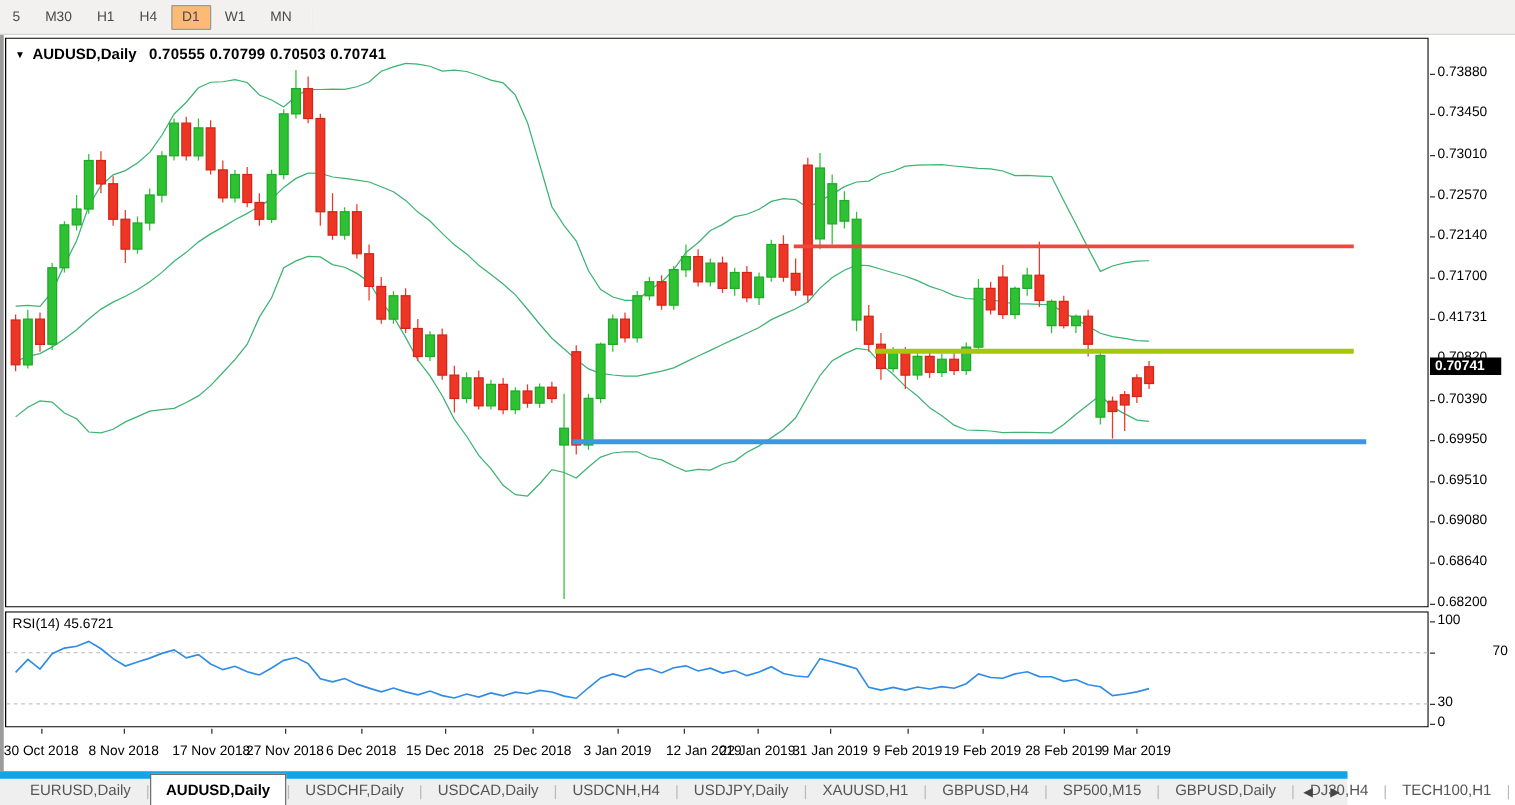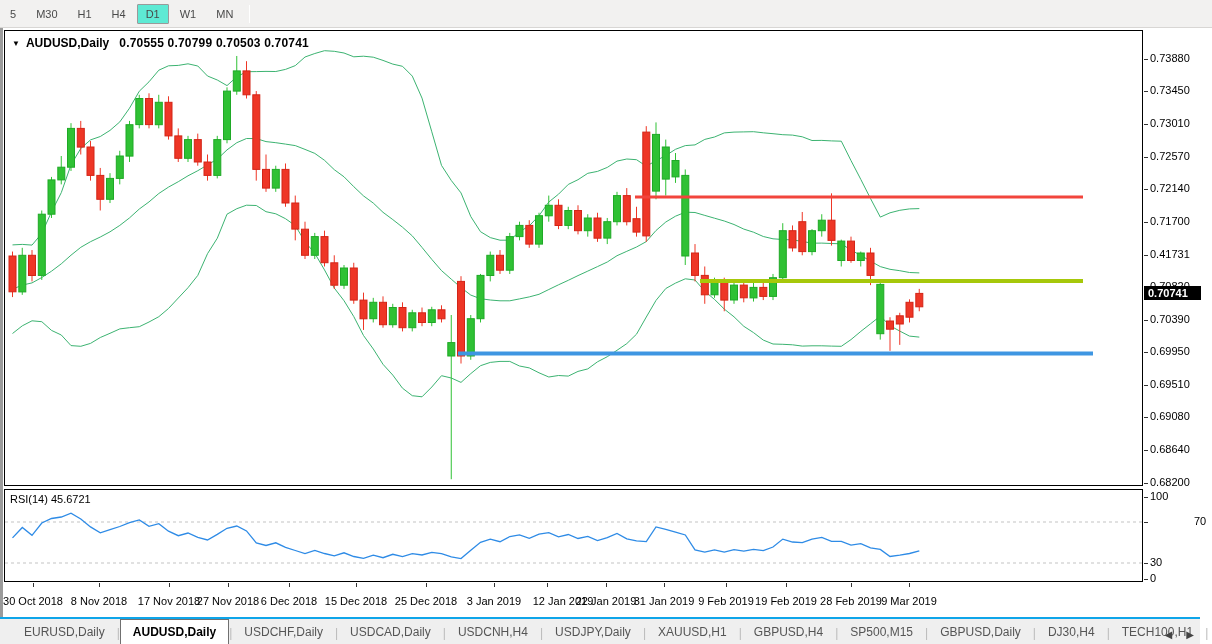--- a/index.html
+++ b/index.html
@@ -2,43 +2,43 @@
 <html><head>
 <meta charset="utf-8">
 <style>
   * { margin:0; padding:0; box-sizing:border-box; }
   html,body { width:1212px; height:644px; overflow:hidden; background:#fff;
     font-family:"Liberation Sans", sans-serif; }
   
   .toolbar { position:absolute; left:0; top:0; width:1212px; height:28px;
     background:#f2f1f0; border-bottom:1px solid #d8d6d4; display:flex; align-items:center; }
   .tf-item { font-size:11px; color:#4a4a4a; padding:3px 8px; margin:0 1px; border:1px solid transparent; cursor:default; }
-  .tf-item.sel { background:#5eead4; border:1px solid #9a9a9a; border-radius:1px; }
+  .tf-item.sel { background:#fdba74; border:1px solid #9a9a9a; border-radius:1px; }
   .tb-sep { width:1px; height:18px; background:#c8c8c8; border-right:1px solid #fff; margin:0 6px; }
   
   .win { position:absolute; left:0; top:28px; width:1212px; height:616px; background:#fff; }
   .win-left-edge { position:absolute; left:0; top:0; width:3px; height:616px; background:#9b9b9b; }
   .pane-svg { position:absolute; left:4px; background:#fff; }
   #main-svg { top:2px; }
   #rsi-svg { top:461px; }
   
   .chart-title { position:absolute; left:12px; top:8px; font-size:12px; color:#000; display:flex; align-items:center; }
   .chart-title .tri { font-size:8px; margin-right:6px; }
   .chart-title .sym { font-weight:bold; margin-right:10px; }
   .chart-title .ohlc { font-weight:bold; letter-spacing:0.2px; }
   .rsi-label { position:absolute; left:10px; top:465px; font-size:11px; color:#000; }
   .axis-label { position:absolute; left:1150px; font-size:11px; color:#000; white-space:nowrap; }
   .axis-tick { position:absolute; left:1144px; width:4px; height:1px; background:#333; }
   .price-tag { position:absolute; left:1144px; width:57px; height:14px; background:#000; color:#fff;
     font-size:11px; line-height:14px; padding-left:4px;font-weight:bold; }
   .date-label { position:absolute; top:567px; font-size:11px; color:#000; transform:translateX(-50%); white-space:nowrap; }
   .date-tick { position:absolute; top:555px; width:1px; height:4px; background:#333; }
   
-  .tabs { position:absolute; left:0; top:589px; width:1200px; height:27px; background:#efefef;
-    border-top:2px solid #0ea5e9; display:flex; align-items:flex-end; padding-left:12px; }
+  .tabs { position:absolute; left:0; top:589px; width:1078px; height:27px; background:#efefef;
+    border-top:6px solid #0ea5e9; display:flex; align-items:flex-end; padding-left:12px; }
   .tab { font-size:12px; color:#555; padding:4px 12px; height:23px; white-space:nowrap; cursor:default; }
   .tab.active { background:#fff; border:1px solid #707070; border-bottom:none; font-weight:bold; color:#000; height:25px; padding-top:5px; }
   .tab-sep { color:#bbb; font-size:12px; padding:4px 0; }
   .tab-scroll { position:absolute; right:6px; bottom:4px; display:flex; gap:14px; }
   .tab-scroll span { font-size:10px; color:#444; cursor:default; }
 </style>
 </head>
 <body>
 
 <div class="toolbar">

